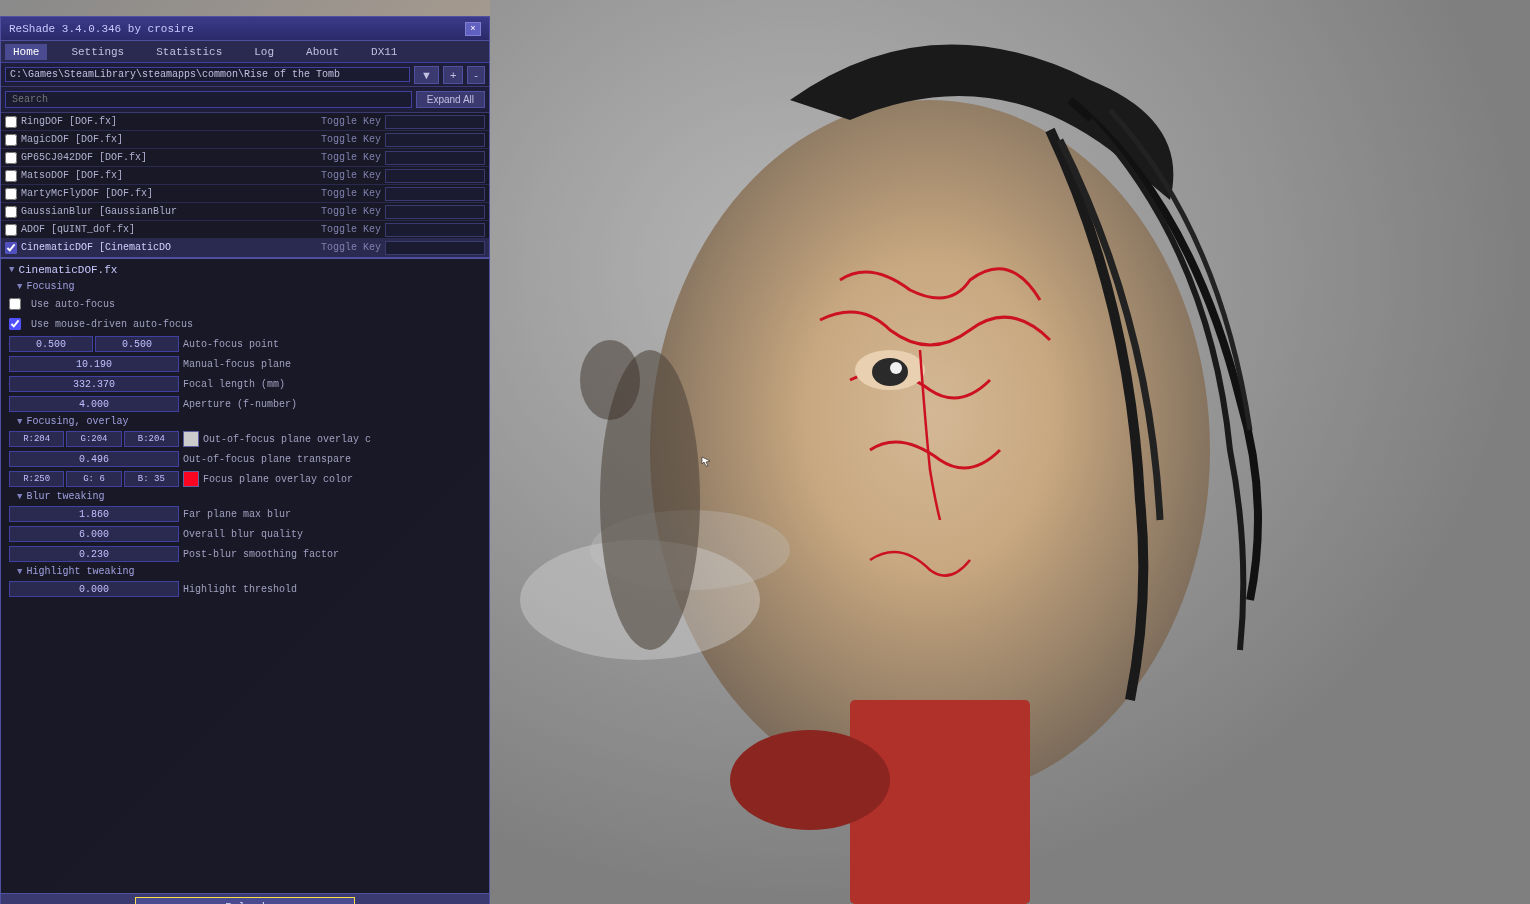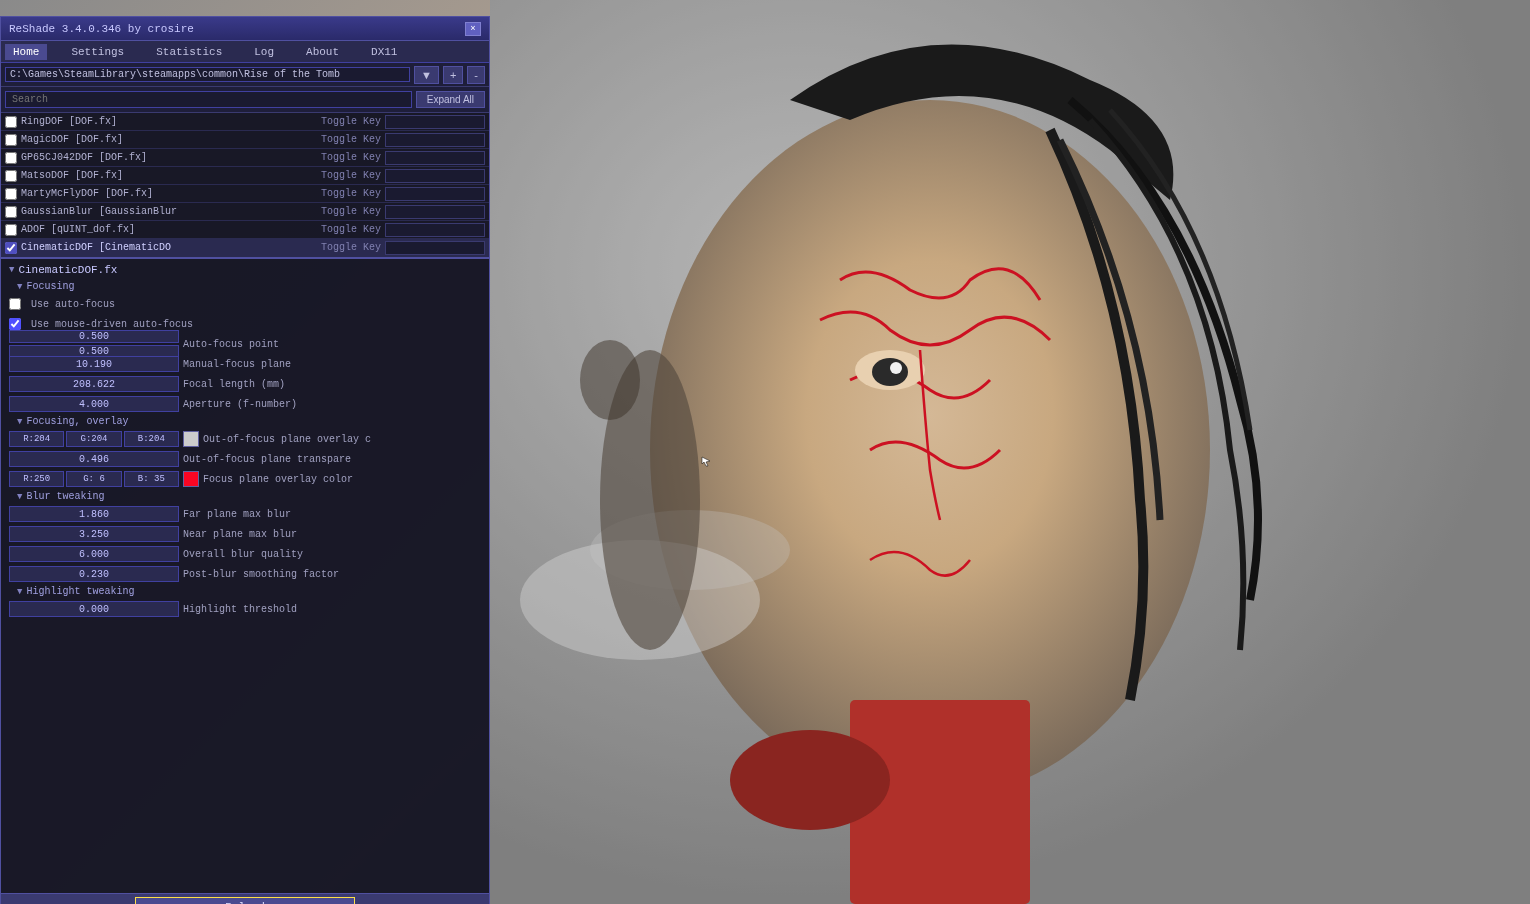--- a/index.html
+++ b/index.html
@@ -247,21 +247,20 @@
       align-items: center;
       justify-content: center;
       font-family: 'Courier New', monospace;
       cursor: ew-resize;
     }
 
     .param-value-box-dual {
       display: flex;
       width: 170px;
       gap: 2px;
-      flex-direction: column;
     }
 
     .param-value-half {
       flex: 1;
       height: 16px;
       background: #2a2a50;
       border: 1px solid #4040a0;
       color: #c0c0ff;
       font-size: 10px;
       text-align: center;
@@ -542,21 +541,21 @@
       </div>
       <span class="param-label">Auto-focus point</span>
     </div>
 
     <div class="param-row">
       <div class="param-value-box">10.190</div>
       <span class="param-label">Manual-focus plane</span>
     </div>
 
     <div class="param-row">
-      <div class="param-value-box">208.622</div>
+      <div class="param-value-box">332.370</div>
       <span class="param-label">Focal length (mm)</span>
     </div>
 
     <div class="param-row">
       <div class="param-value-box">4.000</div>
       <span class="param-label">Aperture (f-number)</span>
     </div>
 
     <div class="subsection-header">
       <span class="section-arrow">▼</span>
@@ -592,24 +591,20 @@
     <div class="subsection-header">
       <span class="section-arrow">▼</span>
       <span>Blur tweaking</span>
     </div>
 
     <div class="param-row">
       <div class="param-value-box">1.860</div>
       <span class="param-label">Far plane max blur</span>
     </div>
 
-    <div class="param-row">
-      <div class="param-value-box">3.250</div>
-      <span class="param-label">Near plane max blur</span>
-    </div>
 
 
     <div class="param-row">
       <div class="param-value-box">6.000</div>
       <span class="param-label">Overall blur quality</span>
     </div>
 
     <div class="param-row">
       <div class="param-value-box">0.230</div>
       <span class="param-label">Post-blur smoothing factor</span>

